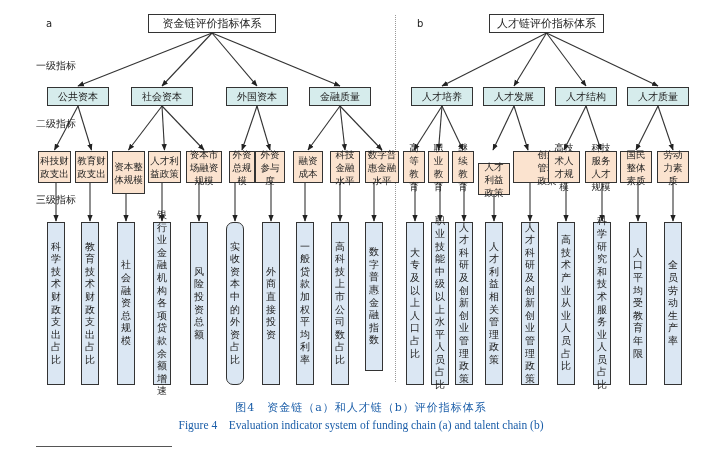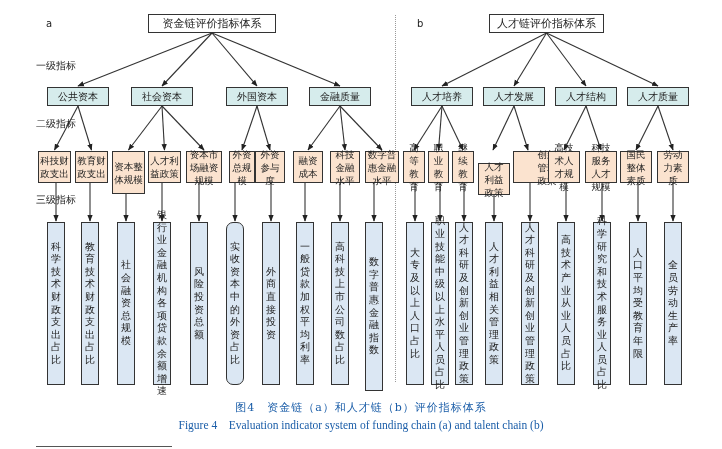--- a/index.html
+++ b/index.html
@@ -152,21 +152,21 @@
       </div>
       <div class="box l2" style="left: 330px; top: 151px; width: 30px; height: 32px;">
         <span>科技金融水平</span>
       </div>
       <div class="box l3" style="left: 331px; top: 222px; width: 18px; height: 163px;">
         <span>高科技上市公司数占比</span>
       </div>
       <div class="box l2" style="left: 365px; top: 151px; width: 34px; height: 32px;">
         <span>数字普惠金融水平</span>
       </div>
-      <div class="box l3" style="left: 365px; top: 222px; width: 18px; height: 169px;">
+      <div class="box l3" style="left: 365px; top: 222px; width: 18px; height: 149px;">
         <span>数字普惠金融指数</span>
       </div>
       <div class="box root" style="left: 489px; top: 14px; width: 115px; height: 19px;">
         <span>人才链评价指标体系</span>
       </div>
       <div class="box l1" style="left: 411px; top: 87px; width: 62px; height: 19px;">
         <span>人才培养</span>
       </div>
       <div class="box l2" style="left: 403px; top: 151px; width: 22px; height: 32px;">
         <span>高等教育</span>

